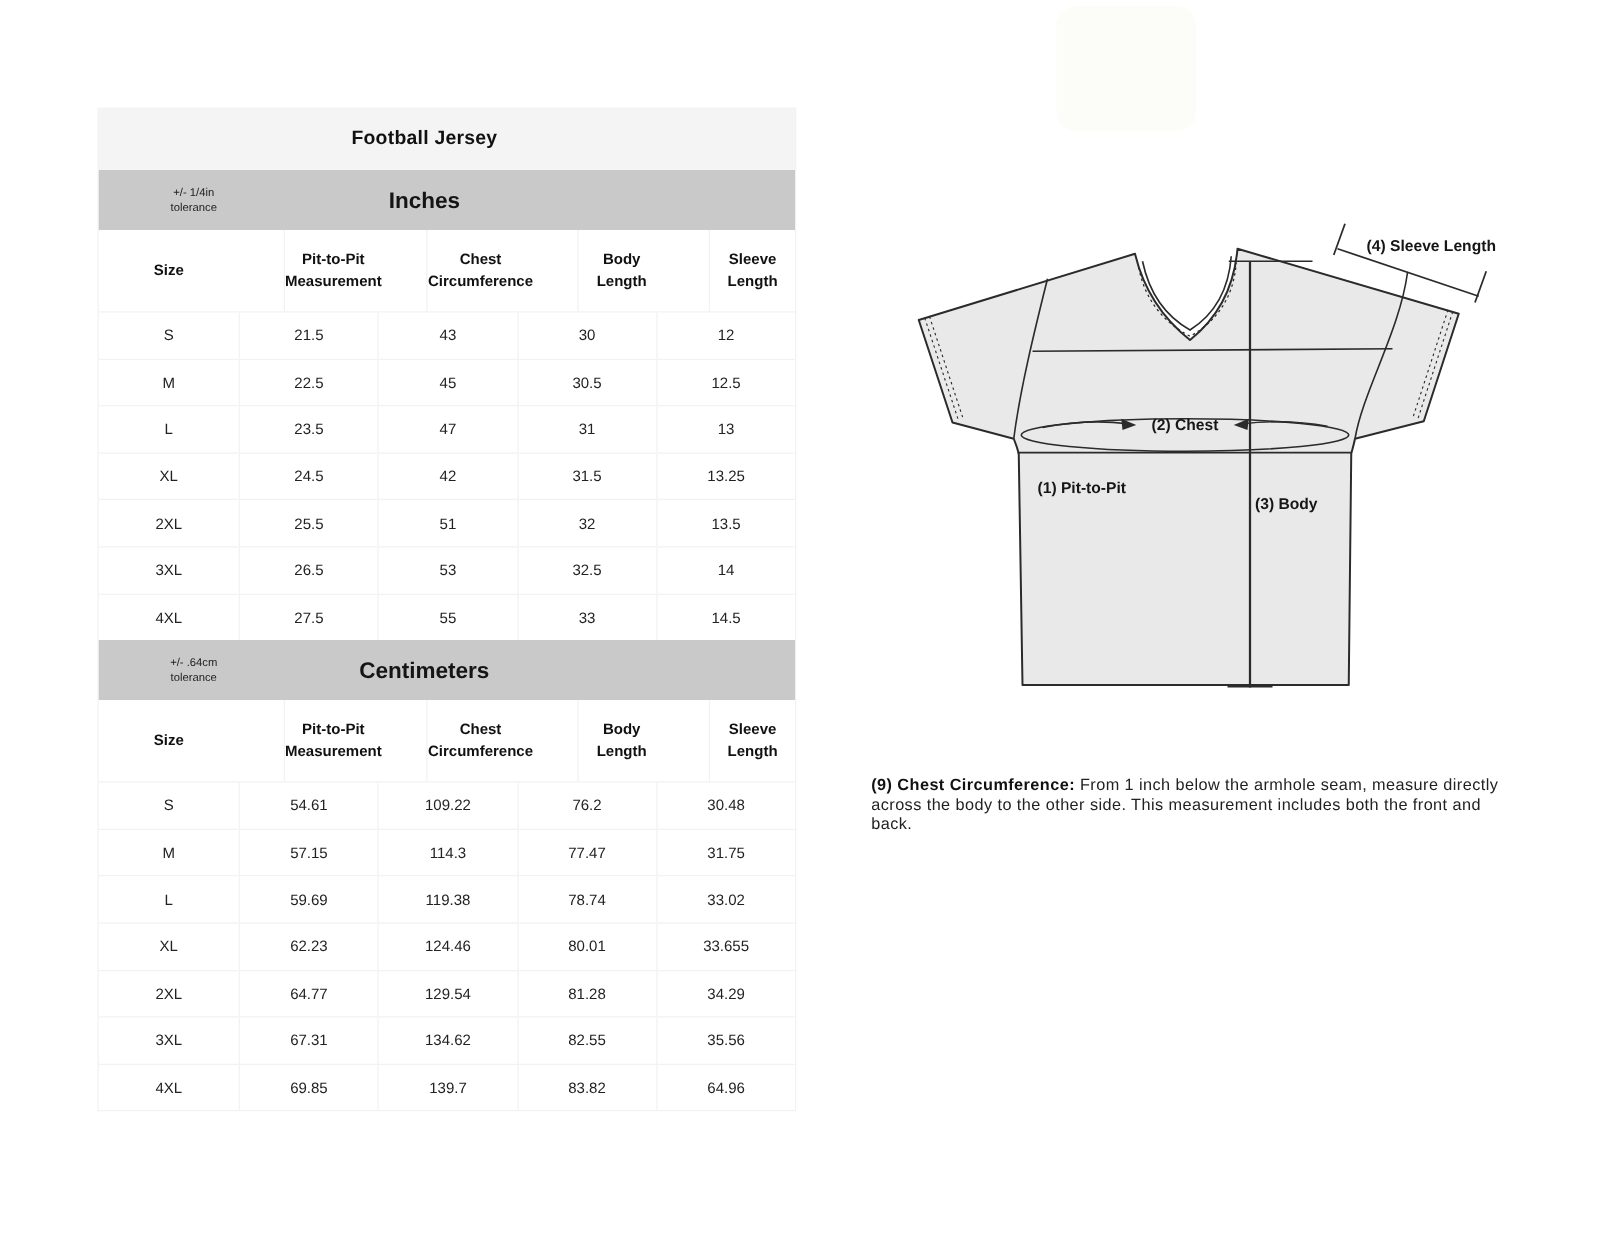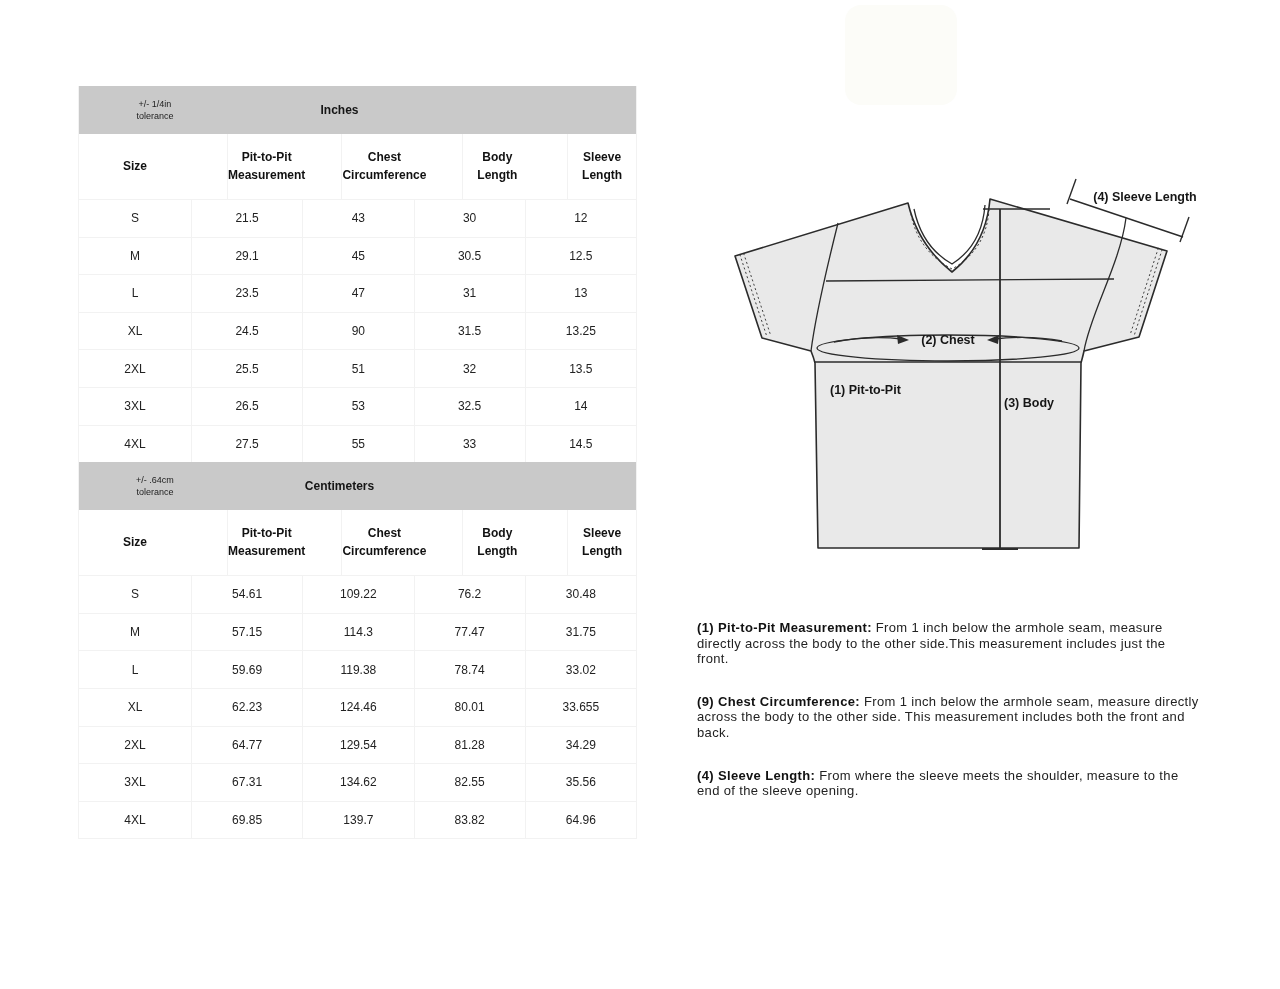--- a/index.html
+++ b/index.html
@@ -12,21 +12,21 @@
     background:#fcfcf8; border-radius:16px; }
 
   
   .size-chart { position:absolute; left:78px; top:86px; width:559px;
     border:1px solid #f2f2f2; border-top:none; background:#fff; }
   .table-title { height:50px; background:#f4f4f5; display:flex; align-items:center;
     justify-content:center; padding-right:36px; font-weight:bold; font-size:15.5px;
     letter-spacing:.2px; color:#111; }
   .unit-band { position:relative; height:48px; background:#c9c9c9; display:flex;
     align-items:center; justify-content:center; padding-right:36px; }
-  .unit-label { font-weight:bold; font-size:12px; color:#151515; }
+  .unit-label { font-weight:bold; font-size:18px; color:#151515; }
   .tolerance { position:absolute; left:0; top:0; width:112px; height:100%;
     display:flex; align-items:center; justify-content:center; text-align:center;
     font-size:9px; line-height:1.35; color:#222; white-space:pre-line;padding-left:40px; }
   .thead, .tr { display:grid; grid-template-columns:112px 1fr 1fr 1fr 1fr; }
   .thead { height:65px;gap:36px; }
   .tr { height:37.6px; border-top:1px solid #f2f2f2; }
   .th, .td { display:flex; align-items:center; justify-content:center;
     text-align:center; border-left:1px solid #f2f2f2; }
   .th:first-child, .td:first-child { border-left:none; }
   .th { font-weight:bold; font-size:12px; line-height:1.45; white-space:pre-line; color:#111; }
@@ -46,20 +46,21 @@
   .note b { color:#111; }
 </style>
 </head>
 <body>
 
 <div class="canvas">
 
   <div class="watermark"></div>
 
   <div class="size-chart">
+    <div class="table-title">Football Jersey</div>
 
     <div>
       <div class="unit-band">
         <div class="tolerance">+/- 1/4in
 tolerance</div>
         <div class="unit-label">Inches</div>
       </div>
       <div class="thead">
           <div class="th">Size</div>
           <div class="th">Pit-to-Pit
@@ -74,36 +75,36 @@
       <div class="tbody">
           <div class="tr">
             <div class="td">S</div>
             <div class="td">21.5</div>
             <div class="td">43</div>
             <div class="td">30</div>
             <div class="td">12</div>
           </div>
           <div class="tr">
             <div class="td">M</div>
-            <div class="td">29.1</div>
+            <div class="td">22.5</div>
             <div class="td">45</div>
             <div class="td">30.5</div>
             <div class="td">12.5</div>
           </div>
           <div class="tr">
             <div class="td">L</div>
             <div class="td">23.5</div>
             <div class="td">47</div>
             <div class="td">31</div>
             <div class="td">13</div>
           </div>
           <div class="tr">
             <div class="td">XL</div>
             <div class="td">24.5</div>
-            <div class="td">90</div>
+            <div class="td">42</div>
             <div class="td">31.5</div>
             <div class="td">13.25</div>
           </div>
           <div class="tr">
             <div class="td">2XL</div>
             <div class="td">25.5</div>
             <div class="td">51</div>
             <div class="td">32</div>
             <div class="td">13.5</div>
           </div>
@@ -231,18 +232,16 @@
       <path class="dline" d="M 499,65 L 490,90" stroke-width="1.4"></path>
 
       <text class="dlabel" x="455" y="49" text-anchor="middle">(4) Sleeve Length</text>
       <text class="dlabel" x="258" y="192" text-anchor="middle">(2) Chest</text>
       <text class="dlabel" x="140" y="242">(1) Pit-to-Pit</text>
       <text class="dlabel" x="314" y="255">(3) Body</text>
     </svg>
   </div>
 
   <div class="notes">
-      <p class="note"><b>(1) Pit-to-Pit Measurement:</b> From 1 inch below the armhole seam, measure directly across the body to the other side.This measurement includes just the front.</p>
       <p class="note"><b>(9) Chest Circumference:</b> From 1 inch below the armhole seam, measure directly across the body to the other side. This measurement includes both the front and back.</p>
-      <p class="note"><b>(4) Sleeve Length:</b> From where the sleeve meets the shoulder, measure to the end of the sleeve opening.</p>
     </div>
 
 </div>
 
 </body></html>

